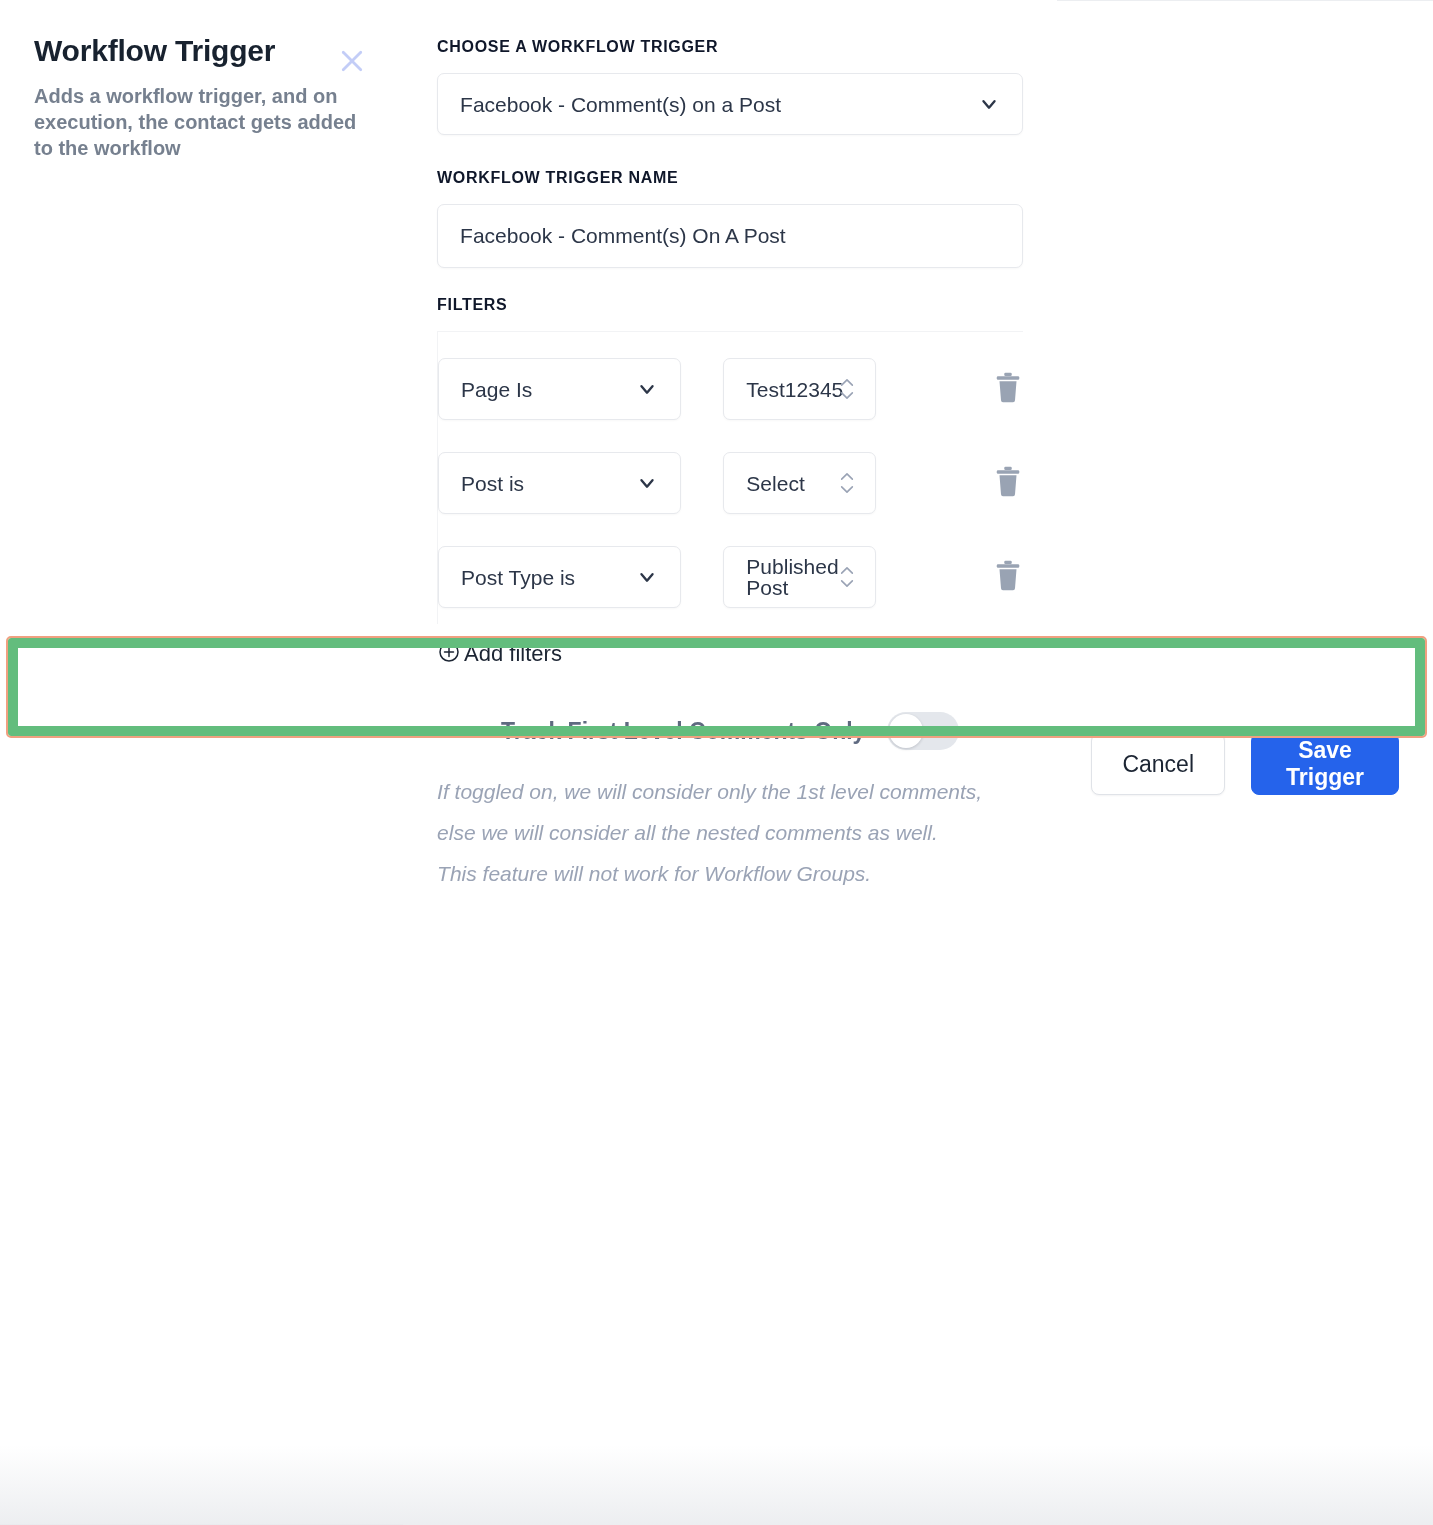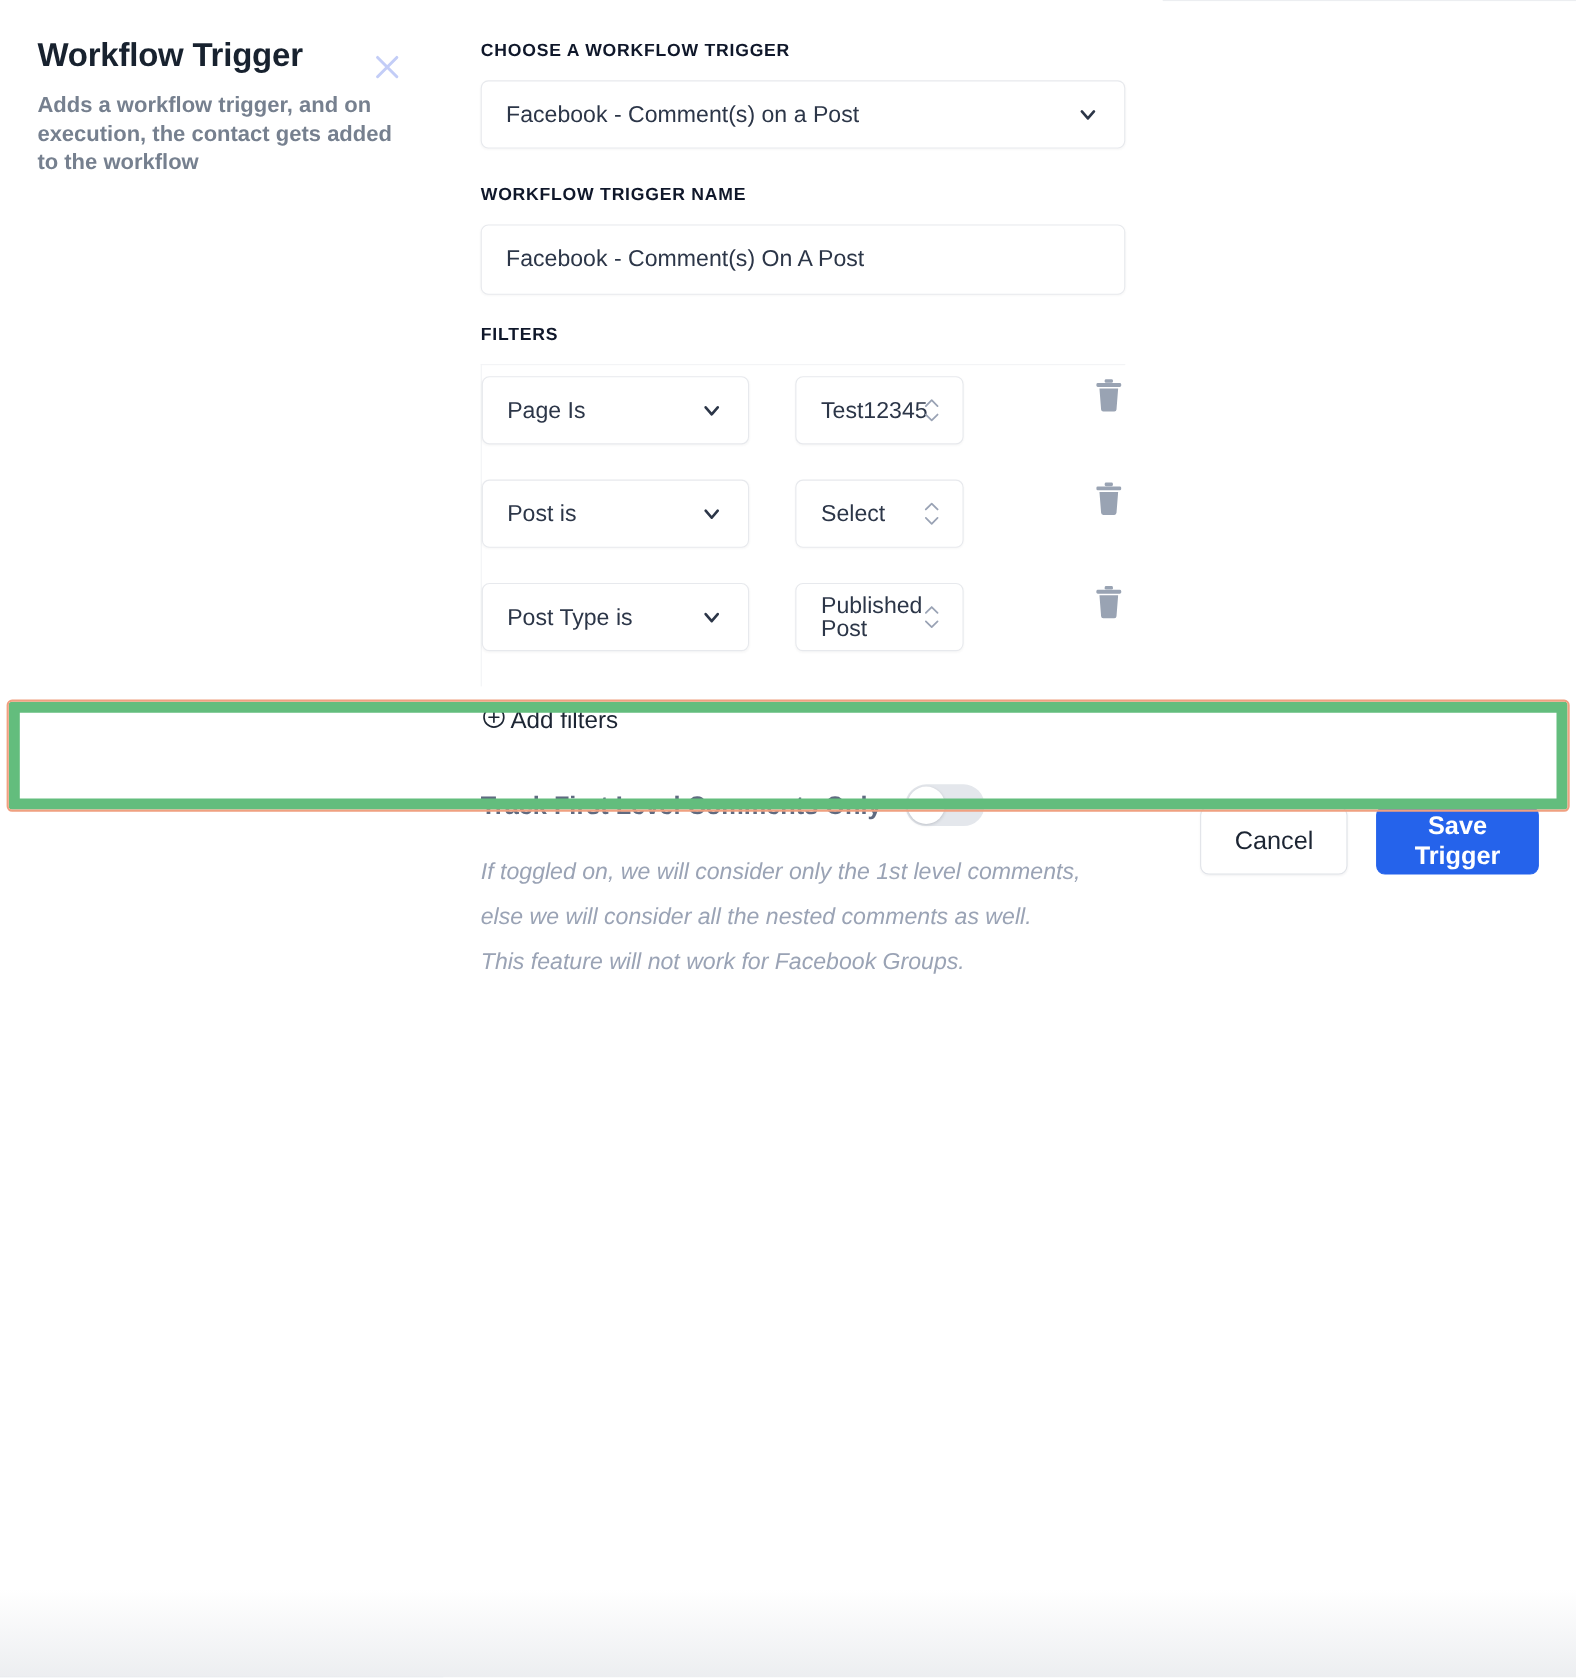--- a/index.html
+++ b/index.html
@@ -117,21 +117,21 @@
     margin-top: 0;
   }
   .filters-container {
     position: relative;
     border-top: 1px solid #f2f3f5;
     border-left: 1px solid #f2f3f5;
     padding-top: 10px;
   }
   .filter-row {
     display: flex;
-    align-items: flex-start;
+    align-items: center;
     height: 94px;
     position: relative;
   }
   .filter-cond {
     position: relative;
     width: 690px;
     margin-left: 0;
   }
   .filter-val {
     position: relative;
@@ -185,20 +185,21 @@
     font-size: 22px;
     color: #1c2533;
   }
 
   
   .toggle-row {
     display: flex;
     align-items: center;
     gap: 22px;
     margin-top: 44px;
+    justify-content: center;
   }
   .toggle-label {
     font-size: 23px;
     font-weight: 700;
     color: #5f6a80;
   }
   .toggle {
     width: 72px; height: 38px;
     border-radius: 19px;
     background: #e4e7ec;
@@ -434,21 +435,21 @@
     
     <div class="toggle-row">
       <span class="toggle-label">Track First Level Comments Only</span>
       <div class="toggle">
         <div class="knob"></div>
       </div>
     </div>
 
     <div class="help-text">
       <div>If toggled on, we will consider only the 1st level comments, else we will consider all the nested comments as well.</div>
-      <div>This feature will not work for Facebook Groups.</div>
+      <div>This feature will not work for Workflow Groups.</div>
     </div>
 
   </div>
 
   <div class="modal-footer">
     <button class="btn btn-cancel">Cancel</button>
     <button class="btn btn-primary">Save Trigger</button>
   </div>
 
   <div class="hl-box"></div>

